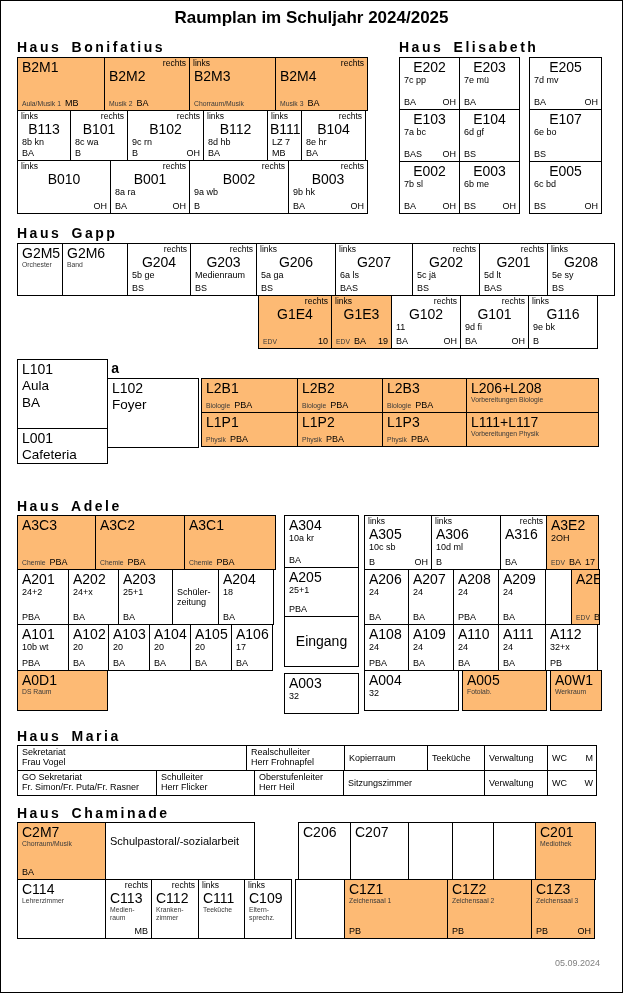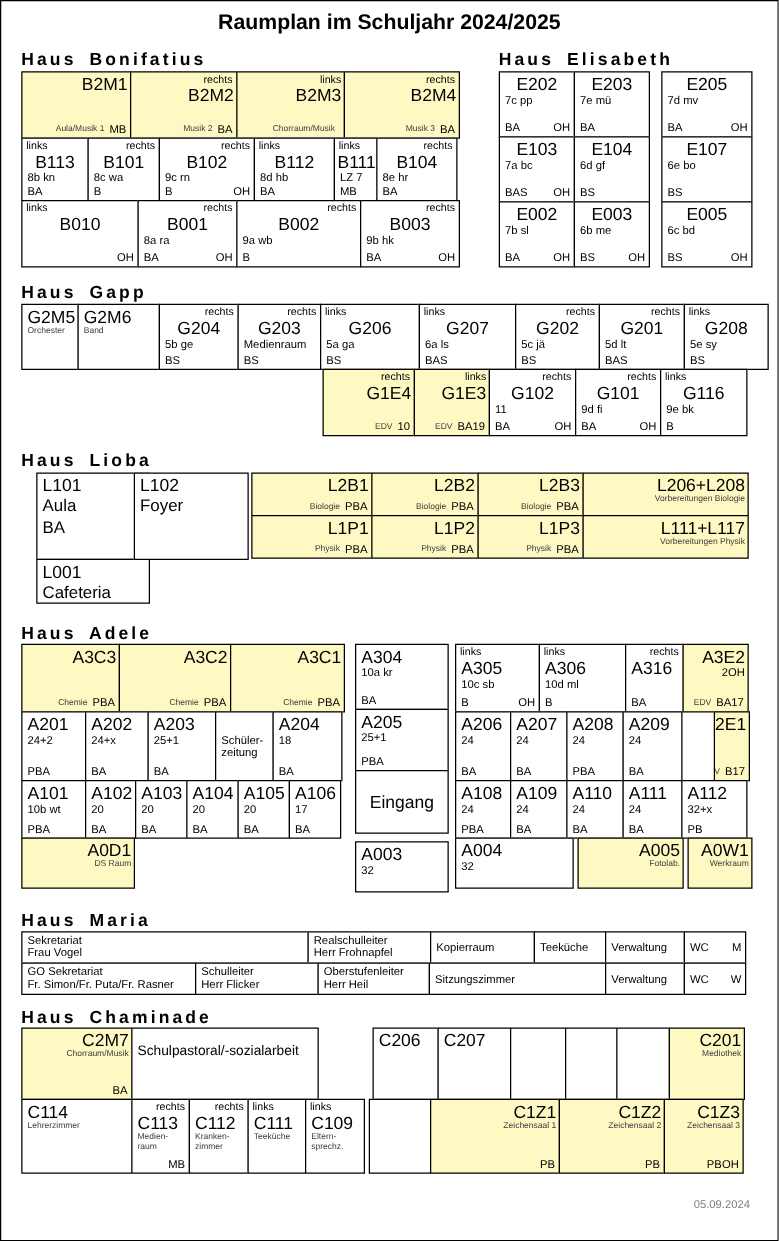--- a/index.html
+++ b/index.html
@@ -5,21 +5,21 @@
   html,body{margin:0;padding:0;background:#fff;font-family:"Liberation Sans",sans-serif;color:#000;}
   .canvas{position:relative;width:621px;height:991px;background:#fff;border:1px solid #000;overflow:hidden;}
   .page-title{position:absolute;top:7px;left:0;width:100%;text-align:center;font-size:17px;font-weight:bold;}
   .house-label{position:absolute;font-size:14px;font-weight:bold;letter-spacing:2.5px;word-spacing:4px;white-space:nowrap;}
   .block{position:absolute;}
   .rowf{display:flex;align-items:stretch;}
   .rowf + .rowf{margin-top:-1px;}
   .cell{flex:0 0 auto;box-sizing:border-box;border:1px solid #000;background:#fff;display:flex;flex-direction:column;padding:1px 2px 2px 2px;overflow:hidden;position:relative;}
   .cell + .cell{margin-left:-1px;}
   .spacerc{flex:0 0 auto;box-sizing:border-box;}
-  .cell.gray{background:#fef9c3;align-items:flex-end;}
+  .cell.gray{background:#fdba74;}
   .cell.vc{justify-content:center;}
   .cell.vc .foot{margin-top:0;}
   .tag{font-size:8.5px;line-height:9px;}
   .tag.links{text-align:left;padding-left:1px;}
   .tag.rechts{text-align:right;padding-right:1px;}
   .rid{font-size:14px;line-height:16px;padding-left:2px;white-space:nowrap;}
   .rid.ctr{text-align:center;padding-left:0;}
   .sub{font-size:9px;line-height:10px;padding-left:2px;white-space:nowrap;}
   .sub.big{font-size:13.5px;line-height:17px;}
   .cell.mid .sub{font-size:11px;line-height:13px;padding-top:11px;white-space:normal;}
@@ -351,21 +351,21 @@
           <div class="tag links">links</div>
           <div class="rid ctr">G116</div>
           <div class="sub">9e bk</div>
           <div class="foot">
             <span class="fl">B</span>
           </div>
         </div>
       </div>
     </div>
     <div class="house-label" style="left: 16px; top: 359px;">Haus Lioba</div>
-    <div class="block" style="left: 16px; top: 377px; margin-left: 12px;">
+    <div class="block" style="left: 16px; top: 358px;">
       <div class="rowf" style="height: 70px;">
         <div class="cell" style="width: 91px;">
           <div class="rid">L101</div>
           <div class="sub big">Aula</div>
           <div class="sub big">BA</div>
         </div>
       </div>
       <div class="rowf" style="height: 36px;">
         <div class="cell" style="width: 91px;">
           <div class="rid">L001</div>

